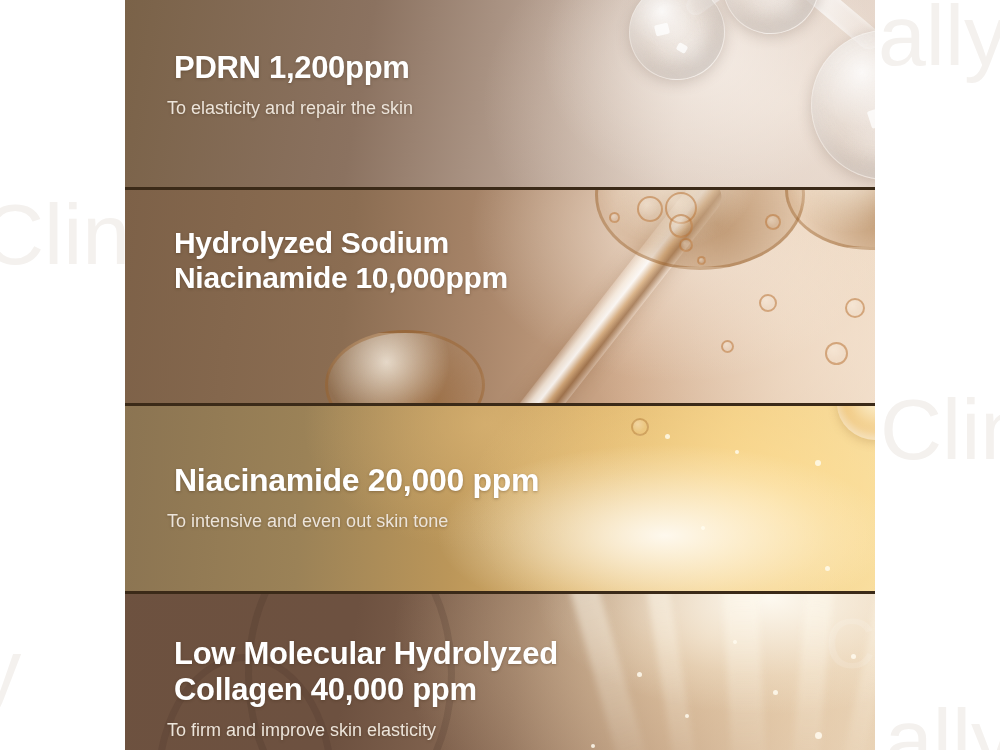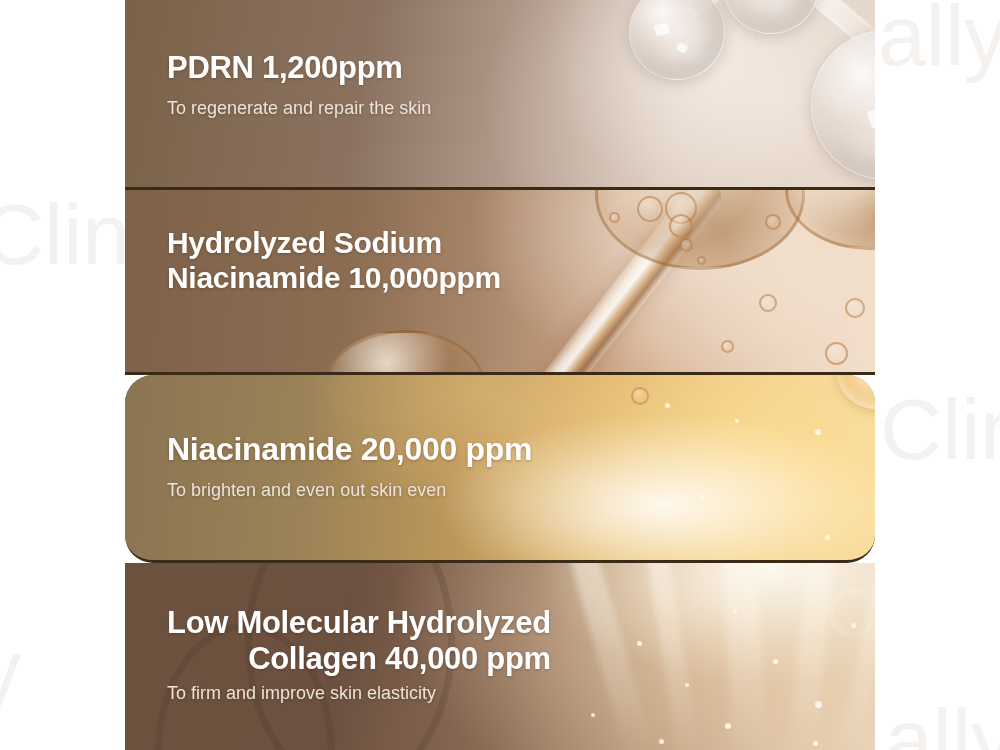--- a/index.html
+++ b/index.html
@@ -50,20 +50,21 @@
     position:absolute;
     left:42px;
     z-index:6;
   }
   .title {
     color:#ffffff;
     font-weight:700;
     letter-spacing:-0.3px;
     line-height:1.16;
     text-shadow:0 1px 3px rgba(60,40,20,0.35);
+    margin-left:7px;
   }
   .subtitle {
     color:#ece4da;
     font-weight:400;
     line-height:1.3;
     text-shadow:0 1px 3px rgba(60,40,20,0.35);
   }
 
   
   #panel-1 { height:190px; background:#7a6248; }
@@ -104,21 +105,21 @@
     border-radius:2px;
   }
   .gl-1 { left:744px; top:108px; width:22px; height:18px; transform:rotate(-18deg); }
   .gl-3 { left:530px; top:24px;  width:14px; height:11px; transform:rotate(-14deg); }
   .gl-4 { left:552px; top:44px;  width:10px; height:8px;  transform:rotate(30deg); }
   #panel-1 .copy { top:50px; }
   #panel-1 .title { font-size:31px; }
   #panel-1 .subtitle { font-size:18px; margin-top:11px; }
 
   
-  #panel-2 { height:185px; background:#7d6148;padding-left:32px; }
+  #panel-2 { height:216px; background:#7d6148;padding-left:32px; }
   #panel-2 .art {
     background:
       radial-gradient(ellipse 300px 220px at 74% 18%, rgba(255,248,240,0.62), rgba(255,248,240,0) 70%),
       radial-gradient(ellipse 360px 260px at 95% 70%, rgba(244,226,208,0.62), rgba(244,226,208,0) 70%),
       linear-gradient(96deg, #7d6148 0%, #8b6d52 30%, #a9866a 48%, #cfa98a 68%, #e7cdb3 88%, #f0dcc6 100%);
   }
   .bub {
     position:absolute;
     border-radius:50%;
     border:2.5px solid rgba(185,118,58,0.55);
@@ -145,21 +146,21 @@
     background:
       radial-gradient(circle at 38% 28%, rgba(255,250,240,0.75), rgba(255,250,240,0) 52%),
       radial-gradient(circle at 58% 70%, rgba(150,94,40,0.55), rgba(196,140,82,0.12) 66%);
     border:3px solid rgba(150,92,38,0.40);
   }
   #panel-2 .copy { top:36px; }
   #panel-2 .title { font-size:30px; }
   #panel-2 .subtitle { font-size:18px; margin-top:10px; }
 
   
-  #panel-3 { height:188px; background:#8b7452;border-radius:28px; }
+  #panel-3 { height:188px; background:#8b7452; }
   #panel-3 .art {
     background:
       radial-gradient(ellipse 300px 120px at 72% 70%, rgba(255,252,246,0.92), rgba(255,246,226,0.25) 55%, rgba(255,246,226,0) 76%),
       radial-gradient(ellipse 420px 240px at 86% 52%, rgba(255,223,150,0.75), rgba(255,223,150,0) 72%),
       radial-gradient(ellipse 260px 180px at 48% 10%, rgba(226,188,124,0.55), rgba(226,188,124,0) 70%),
       linear-gradient(94deg, #8b7452 0%, #9b8257 24%, #bb9659 44%, #dcb26a 62%, #f0cc84 80%, #f6dda2 100%);
   }
   .droplet {
     position:absolute;
     left:712px; top:-18px;
@@ -190,22 +191,22 @@
     filter:blur(3px);
   }
   .sparkle { position:absolute; border-radius:50%; background:rgba(255,250,238,0.85); }
   .strand {
     position:absolute;
     border-radius:50%;
     border:7px solid rgba(58,36,28,0.22);
     background:transparent;
   }
   #panel-4 .copy { top:42px; }
-  #panel-4 .title { font-size:31px;text-align:right; }
-  #panel-4 .subtitle { font-size:18px; margin-top:5px; }
+  #panel-4 .title { font-size:31px; }
+  #panel-4 .subtitle { font-size:18px; margin-top:11px; }
 </style>
 </head>
 <body>
 
 <div class="page">
 
   <div class="watermark wm-a">Clinik</div>
   <div class="watermark wm-b">lly</div>
   <div class="watermark wm-c">ally</div>
   <div class="watermark wm-d">Clinikally</div>
@@ -223,21 +224,21 @@
           <div class="sphere sph-c"></div>
           <div class="glint gl-1"></div>
 
           <div class="glint gl-3"></div>
           <div class="glint gl-4"></div>
 
         </div>
       </div>
       <div class="copy">
         <div class="title">PDRN 1,200ppm</div>
-        <div class="subtitle">To regenerate and repair the skin</div>
+        <div class="subtitle">To elasticity and repair the skin</div>
       </div>
     </section>
 
     <section class="panel" id="panel-2">
       <div class="art">
         <div class="pipette"></div>
         <div class="serum-blob" style="left:470px;top:-70px;width:210px;height:150px;"></div>
         <div class="serum-blob" style="left:660px;top:-60px;width:170px;height:120px;"></div>
         <div class="serum-blob" style="left:200px;top:140px;width:160px;height:110px;"></div>
         <div class="bub" style="left:512px;top:6px;width:26px;height:26px;"></div>
@@ -266,21 +267,21 @@
         <div class="speck" style="left:540px;top:28px;width:5px;height:5px;"></div>
         <div class="speck" style="left:610px;top:44px;width:4px;height:4px;"></div>
         <div class="speck" style="left:690px;top:54px;width:6px;height:6px;"></div>
 
         <div class="speck" style="left:576px;top:120px;width:4px;height:4px;"></div>
         <div class="speck" style="left:700px;top:160px;width:5px;height:5px;"></div>
         <div class="bub" style="left:506px;top:12px;width:18px;height:18px;border-color:rgba(180,126,60,0.5);"></div>
       </div>
       <div class="copy">
         <div class="title">Niacinamide 20,000 ppm</div>
-        <div class="subtitle">To brighten and even out skin even</div>
+        <div class="subtitle">To intensive and even out skin tone</div>
       </div>
     </section>
 
     <section class="panel" id="panel-4">
       <div class="art">
         <div class="strand" style="left:120px;top:-70px;width:210px;height:300px;border-color:rgba(58,36,28,0.16);"></div>
         <div class="strand" style="left:30px;top:60px;width:180px;height:260px;border-color:rgba(58,36,28,0.14);"></div>
         <div class="ray" style="left:478px; transform:rotate(-16deg);"></div>
         <div class="ray" style="left:540px; transform:rotate(-9deg); width:22px;"></div>
         <div class="ray" style="left:604px; transform:rotate(-3deg); width:34px;"></div>

